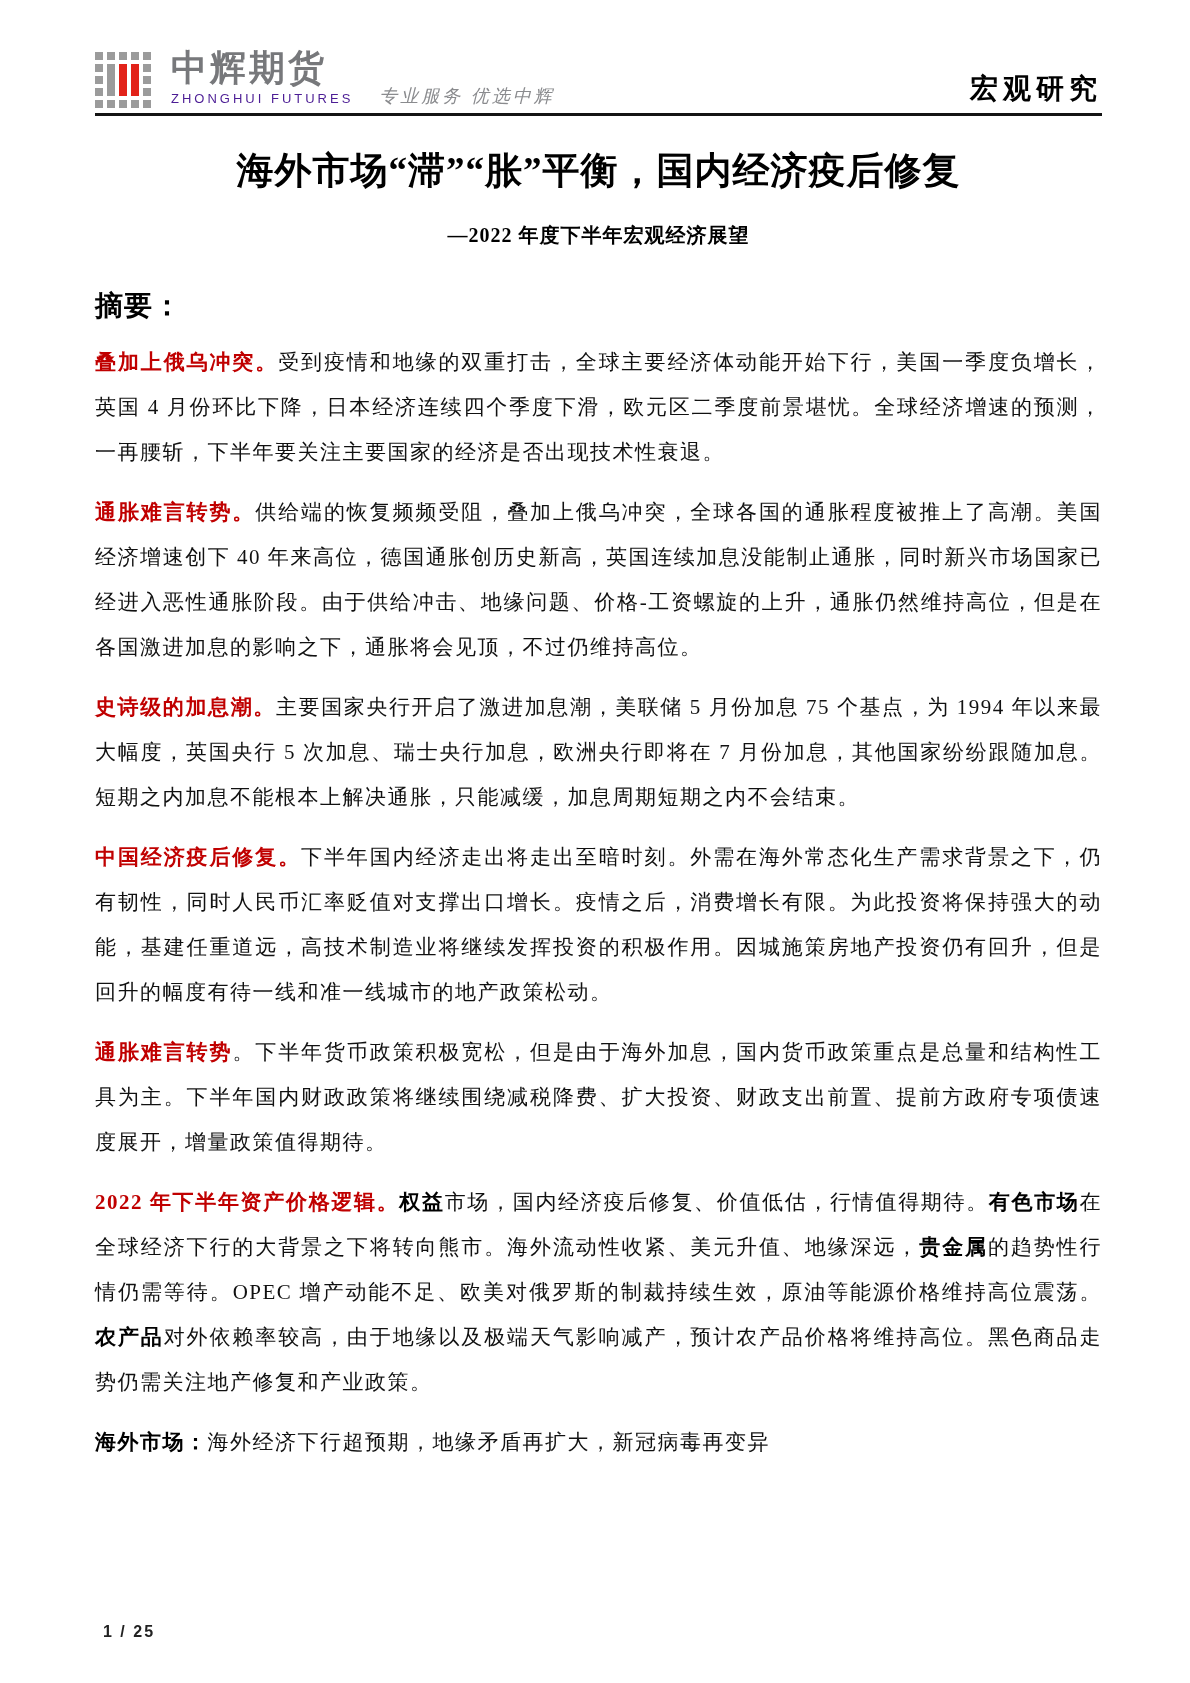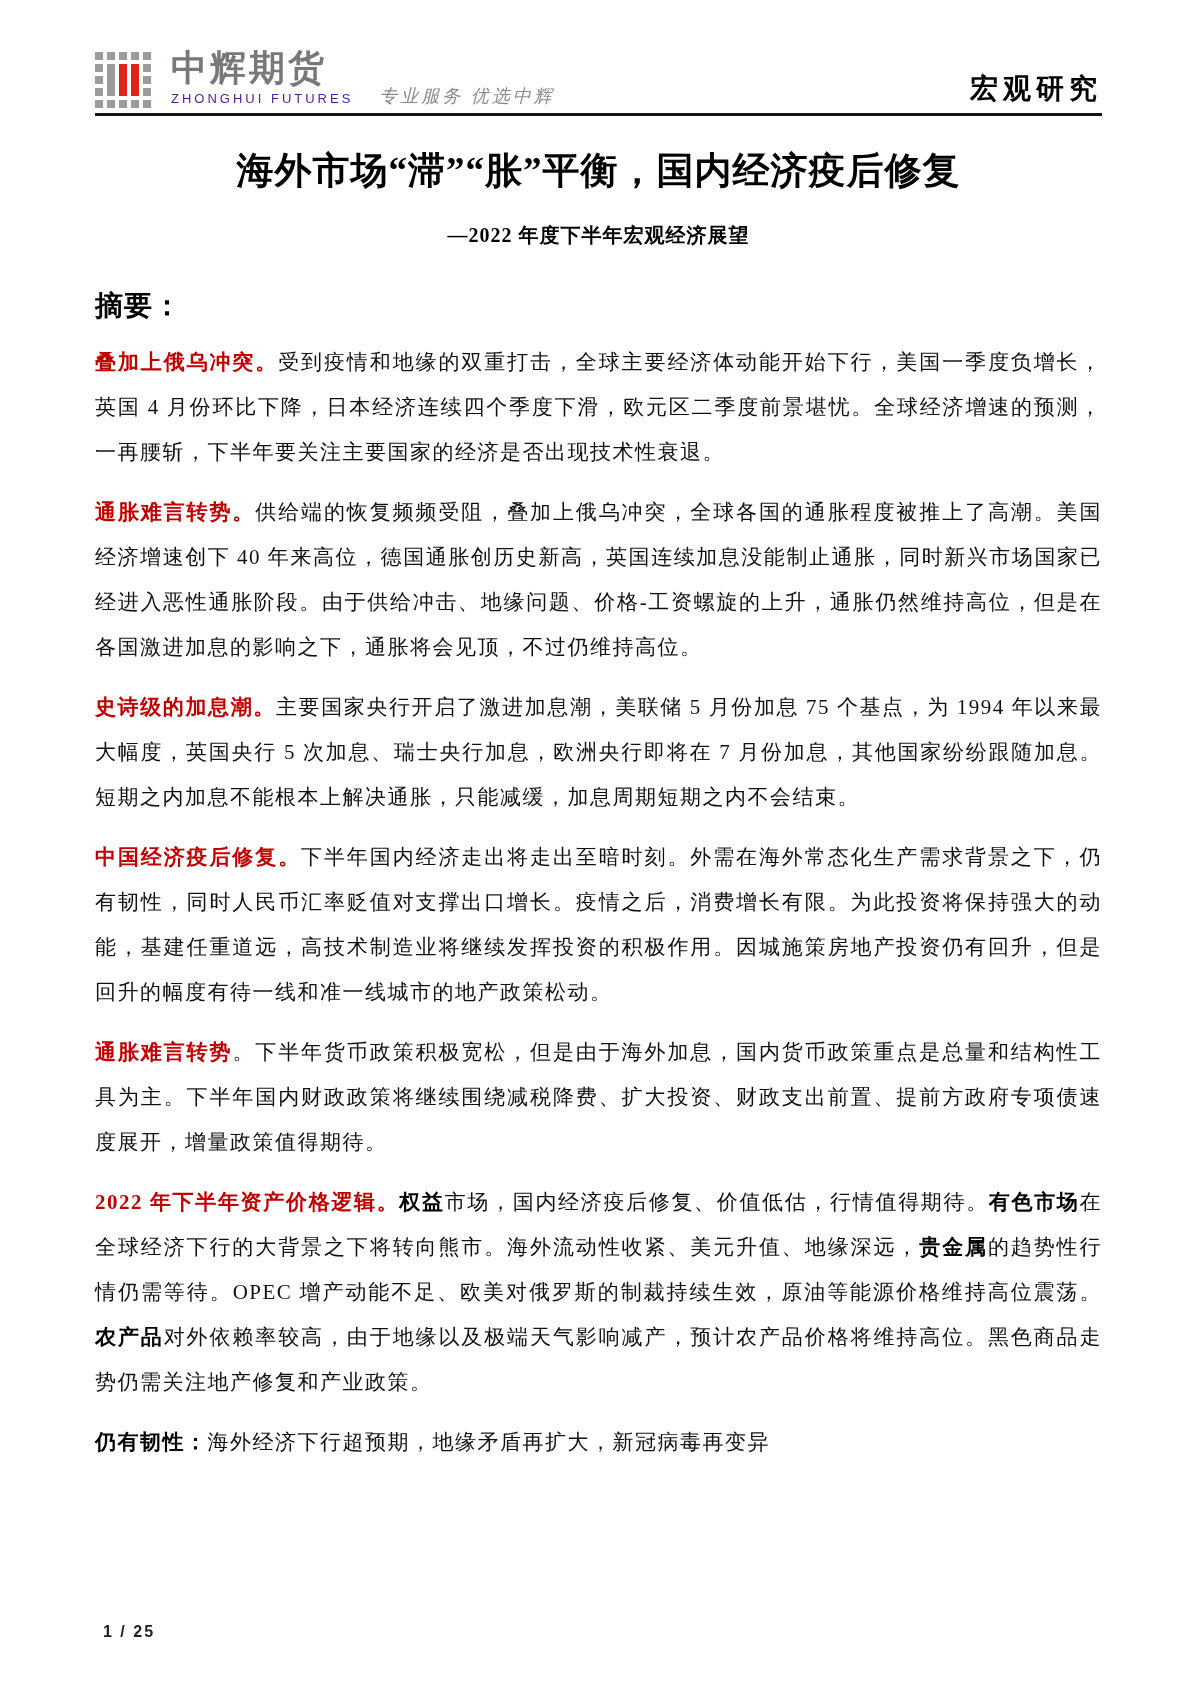--- a/index.html
+++ b/index.html
@@ -116,21 +116,21 @@
     <h1 class="doc-title">海外市场“滞”“胀”平衡，国内经济疫后修复</h1>
     <h2 class="doc-subtitle">—2022 年度下半年宏观经济展望</h2>
     <div class="abstract-heading">摘要：</div>
     <div id="abstract-paragraphs">
         <p class="para"><span class="seg-lead">叠加上俄乌冲突。</span><span class="seg-normal">受到疫情和地缘的双重打击，全球主要经济体动能开始下行，美国一季度负增长，英国 4 月份环比下降，日本经济连续四个季度下滑，欧元区二季度前景堪忧。全球经济增速的预测，一再腰斩，下半年要关注主要国家的经济是否出现技术性衰退。</span></p>
         <p class="para"><span class="seg-lead">通胀难言转势。</span><span class="seg-normal">供给端的恢复频频受阻，叠加上俄乌冲突，全球各国的通胀程度被推上了高潮。美国经济增速创下 40 年来高位，德国通胀创历史新高，英国连续加息没能制止通胀，同时新兴市场国家已经进入恶性通胀阶段。由于供给冲击、地缘问题、价格-工资螺旋的上升，通胀仍然维持高位，但是在各国激进加息的影响之下，通胀将会见顶，不过仍维持高位。</span></p>
         <p class="para"><span class="seg-lead">史诗级的加息潮。</span><span class="seg-normal">主要国家央行开启了激进加息潮，美联储 5 月份加息 75 个基点，为 1994 年以来最大幅度，英国央行 5 次加息、瑞士央行加息，欧洲央行即将在 7 月份加息，其他国家纷纷跟随加息。短期之内加息不能根本上解决通胀，只能减缓，加息周期短期之内不会结束。</span></p>
         <p class="para"><span class="seg-lead">中国经济疫后修复。</span><span class="seg-normal">下半年国内经济走出将走出至暗时刻。外需在海外常态化生产需求背景之下，仍有韧性，同时人民币汇率贬值对支撑出口增长。疫情之后，消费增长有限。为此投资将保持强大的动能，基建任重道远，高技术制造业将继续发挥投资的积极作用。因城施策房地产投资仍有回升，但是回升的幅度有待一线和准一线城市的地产政策松动。</span></p>
         <p class="para"><span class="seg-lead">通胀难言转势</span><span class="seg-normal">。下半年货币政策积极宽松，但是由于海外加息，国内货币政策重点是总量和结构性工具为主。下半年国内财政政策将继续围绕减税降费、扩大投资、财政支出前置、提前方政府专项债速度展开，增量政策值得期待。</span></p>
         <p class="para"><span class="seg-lead">2022 年下半年资产价格逻辑。</span><span class="seg-bold">权益</span><span class="seg-normal">市场，国内经济疫后修复、价值低估，行情值得期待。</span><span class="seg-bold">有色市场</span><span class="seg-normal">在全球经济下行的大背景之下将转向熊市。海外流动性收紧、美元升值、地缘深远，</span><span class="seg-bold">贵金属</span><span class="seg-normal">的趋势性行情仍需等待。OPEC 增产动能不足、欧美对俄罗斯的制裁持续生效，原油等能源价格维持高位震荡。</span><span class="seg-bold">农产品</span><span class="seg-normal">对外依赖率较高，由于地缘以及极端天气影响减产，预计农产品价格将维持高位。黑色商品走势仍需关注地产修复和产业政策。</span></p>
-        <p class="para"><span class="seg-bold">仍有韧性：</span><span class="seg-normal">海外经济下行超预期，地缘矛盾再扩大，新冠病毒再变异</span></p>
+        <p class="para"><span class="seg-bold">海外市场：</span><span class="seg-normal">海外经济下行超预期，地缘矛盾再扩大，新冠病毒再变异</span></p>
       </div>
   </div>
 
   <div class="footer">
     <span>1</span>
     <span>/</span>
     <span>25</span>
   </div>
 
 </div>

